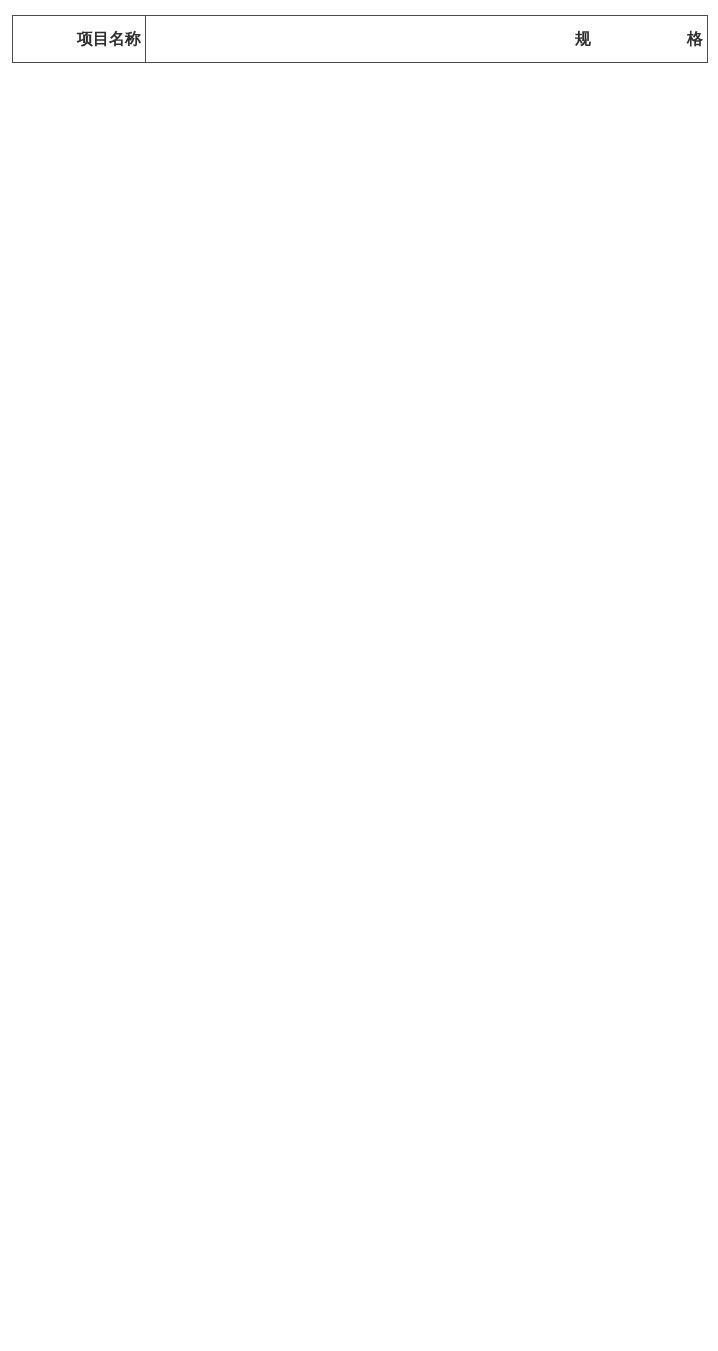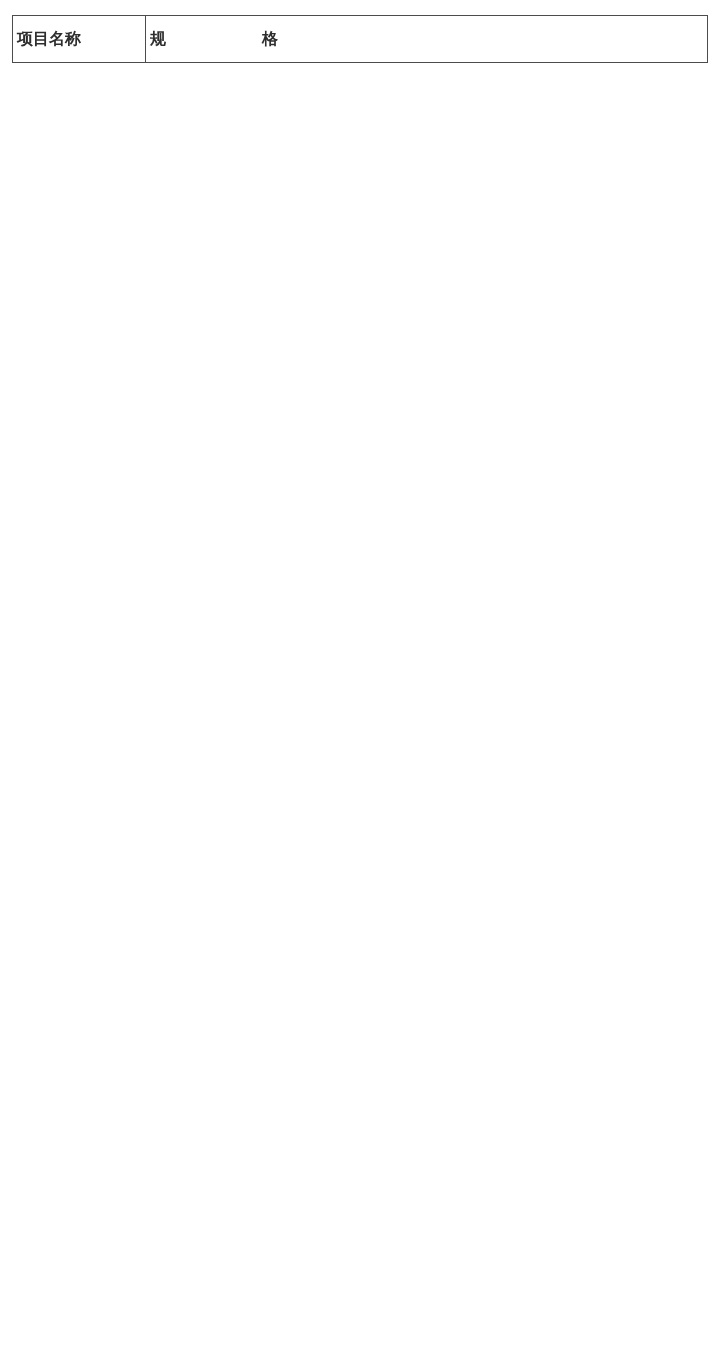--- a/index.html
+++ b/index.html
@@ -23,21 +23,21 @@
   table.spec-table th,
   table.spec-table td {
     border: 1px solid #4c4c4c;
     font-size: 16px;
   }
   col.c-name { width: 133px; }
   col.c-spec { width: 562px; }
   thead tr { height: 47px; }
   thead th {
     font-weight: bold;
-    text-align: left;
+    text-align: right;
     vertical-align: middle;
     white-space: pre;
     color: #2e2e2e;
     padding: 2px 4px;
   }
 </style>
 </head>
 <body>
 
 <div class="page">

